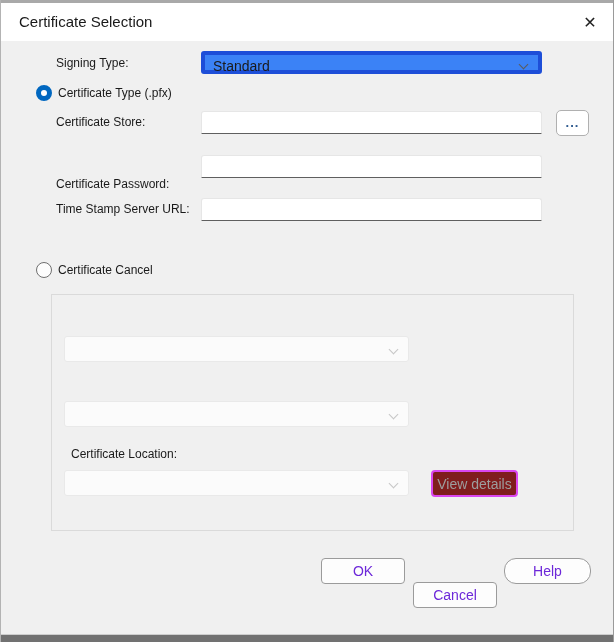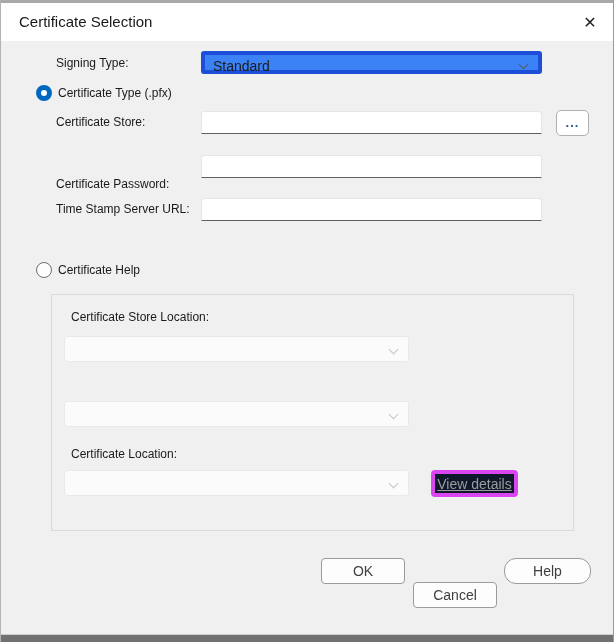--- a/index.html
+++ b/index.html
@@ -28,22 +28,22 @@
     border:1px solid #e6e6e6;border-bottom:1px solid #5f5f5f;border-radius:3px 3px 0 0;
     font-family:inherit;font-size:14px;padding:0 8px;color:#1a1a1a;outline:none;}
   
   .radio{position:absolute;width:16px;height:16px;border-radius:50%;box-sizing:border-box;}
   .radio.on{border:5px solid #0067c0;background:#ffffff;}
   .radio.off{border:1.5px solid #6f6f6f;background:#fdfdfd;}
   
   .group{position:absolute;left:50px;top:294px;width:523px;height:237px;box-sizing:border-box;border:1px solid #dadada;}
   
   .btn{position:absolute;box-sizing:border-box;background:#fdfdfd;border:1px solid #9b9b9b;border-radius:4px;
-    font-family:inherit;font-size:14px;color:#404040;text-align:center;padding:0;cursor:default;}
-  .btn.dis{background:#0f172a;border:4px solid #d946ef;color:#9d9d9d;text-decoration:underline;}
+    font-family:inherit;font-size:14px;color:#6d28d9;text-align:center;padding:0;cursor:default;}
+  .btn.dis{background:#7f1d1d;border:2px solid #d946ef;color:#9d9d9d;}
   .browse{position:absolute;left:555px;top:110px;width:33px;height:26px;box-sizing:border-box;
     background:#ffffff;border:1px solid #b0b0b0;border-radius:5px;color:#2e5a8f;font-weight:bold;
     font-size:13px;letter-spacing:1px;line-height:18px;text-align:center;padding:0;font-family:inherit;cursor:default;}
   .bottom-edge{position:absolute;bottom:0;left:0;right:0;height:7px;background:#717171;border-top:1px solid #cdcdcd;}
 </style>
 </head>
 <body>
 
 <div class="dlg">
   <div class="top-edge"></div>
@@ -70,25 +70,24 @@
     <span>...</span>
   </button>
 
   <span class="lbl" style="left:55px;top:177px;">Certificate Password:</span>
   <input class="txt" style="left: 200px; top: 155px; width: 341px;" type="password" value="">
 
   <span class="lbl" style="left:55px;top:202px;">Time Stamp Server URL:</span>
   <input class="txt" style="left: 200px; top: 198px; width: 341px;" type="text" value="">
 
   <div class="radio off" style="left:35px;top:262px;"></div>
-  <span class="lbl" style="left:57px;top:263px;">Certificate Help</span>
+  <span class="lbl" style="left:57px;top:263px;">Certificate Cancel</span>
 
   <div class="group"></div>
 
-  <span class="lbl" style="left:70px;top:310px;">Certificate Store Location:</span>
   <div class="combo dis" style="left:63px;top:336px;width:345px;height:26px;">
     <span class="val"></span>
     <span class="chev"></span>
   </div>
 
   <div class="combo dis" style="left:63px;top:401px;width:345px;height:26px;">
     <span class="val"></span>
     <span class="chev"></span>
   </div>
 

